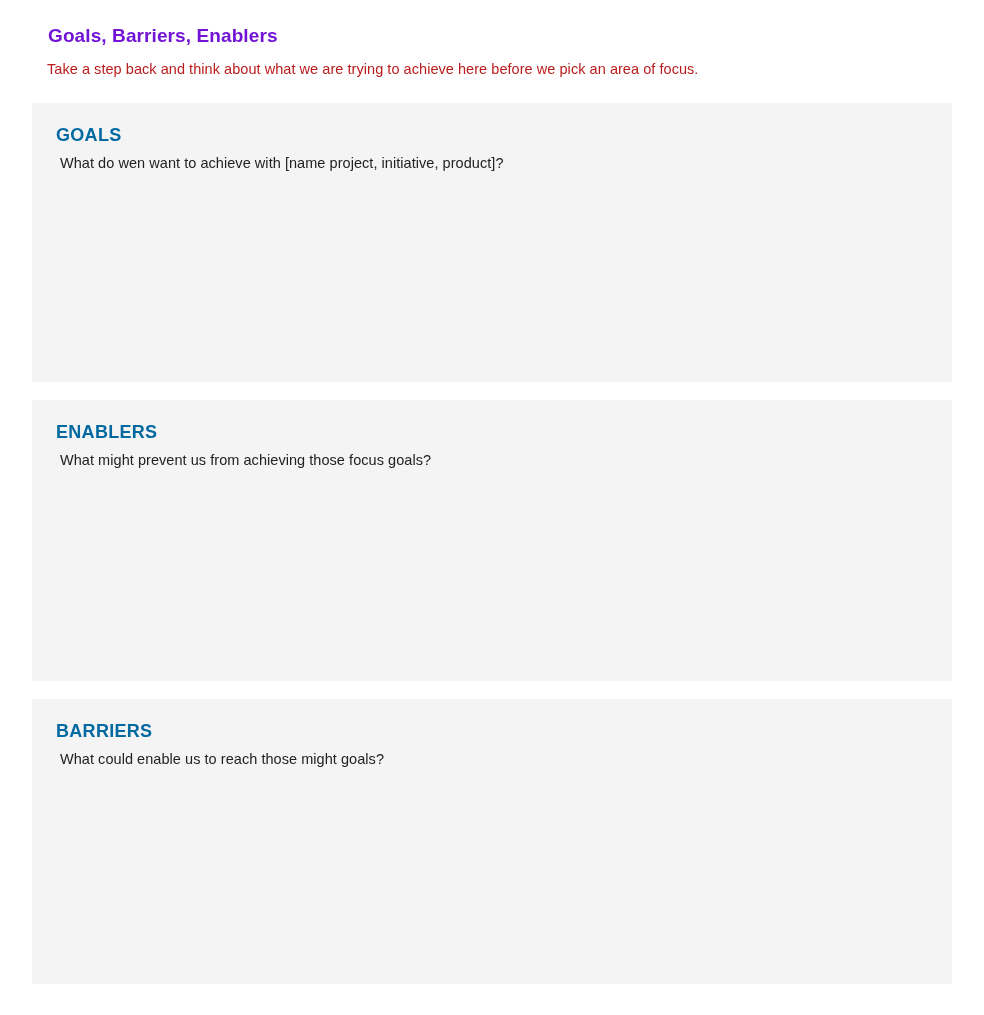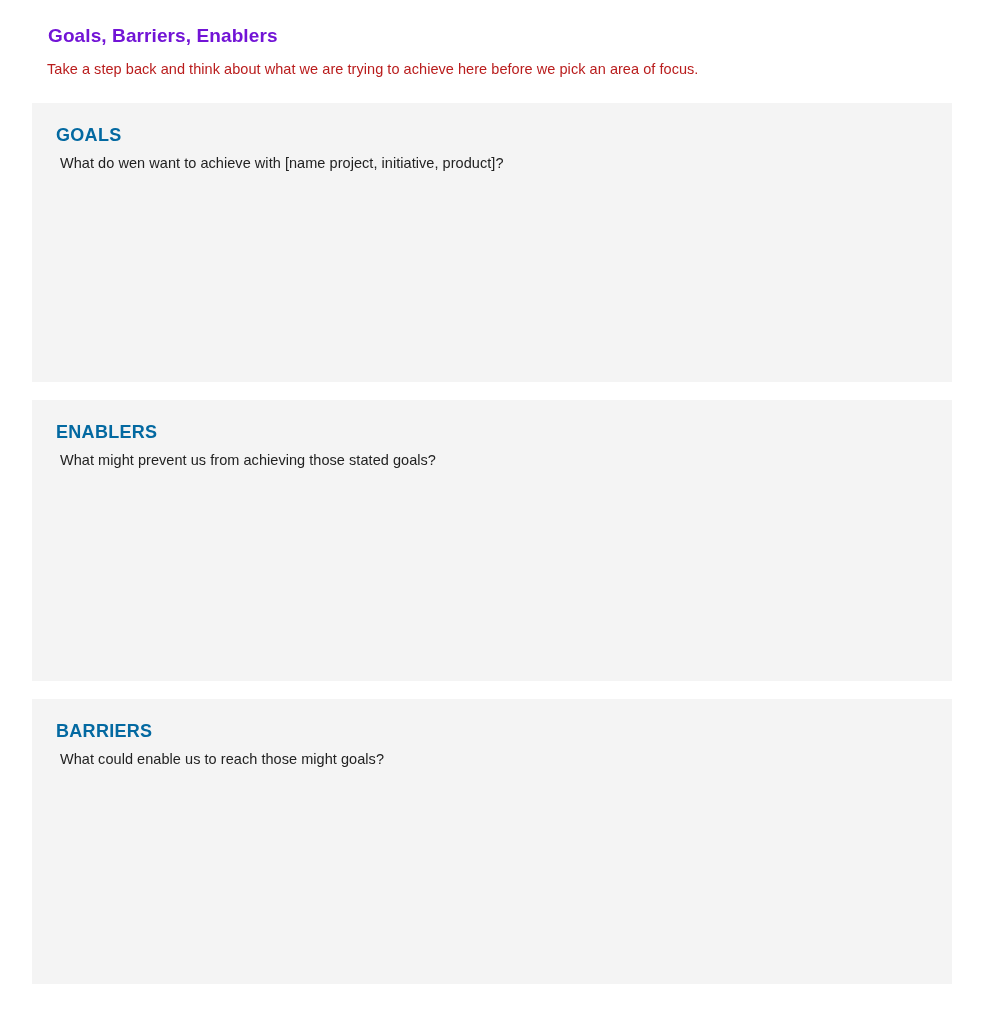--- a/index.html
+++ b/index.html
@@ -83,21 +83,21 @@
   <div class="sections">
 
     <div class="section s-goals">
       <div class="section-title">GOALS</div>
       <div class="section-prompt">What do wen want to achieve with [name project, initiative, product]?</div>
       <div class="section-canvas"></div>
     </div>
 
     <div class="section s-barriers">
       <div class="section-title">ENABLERS</div>
-      <div class="section-prompt">What might prevent us from achieving those stated goals?</div>
+      <div class="section-prompt">What might prevent us from achieving those focus goals?</div>
       <div class="section-canvas"></div>
     </div>
 
     <div class="section s-enablers">
       <div class="section-title">BARRIERS</div>
       <div class="section-prompt">What could enable us to reach those might goals?</div>
       <div class="section-canvas"></div>
     </div>
 
   </div>

